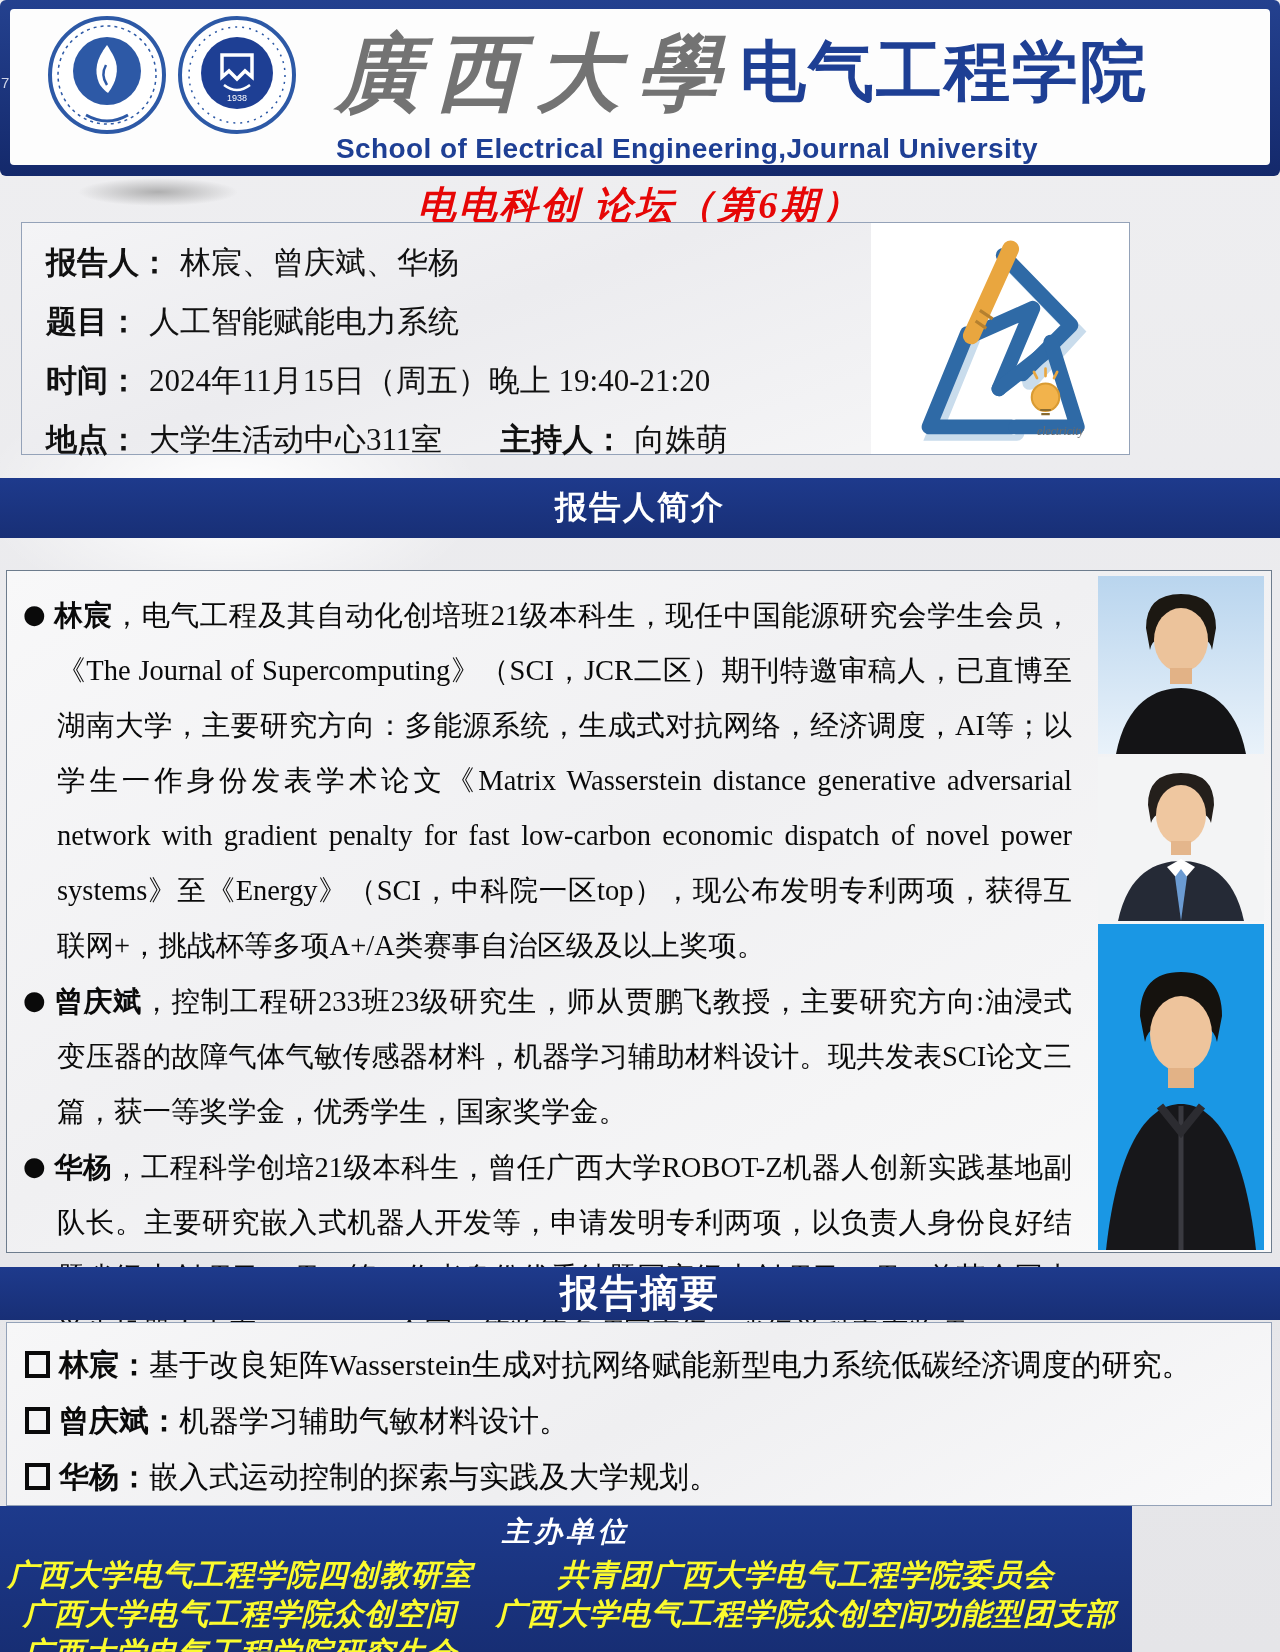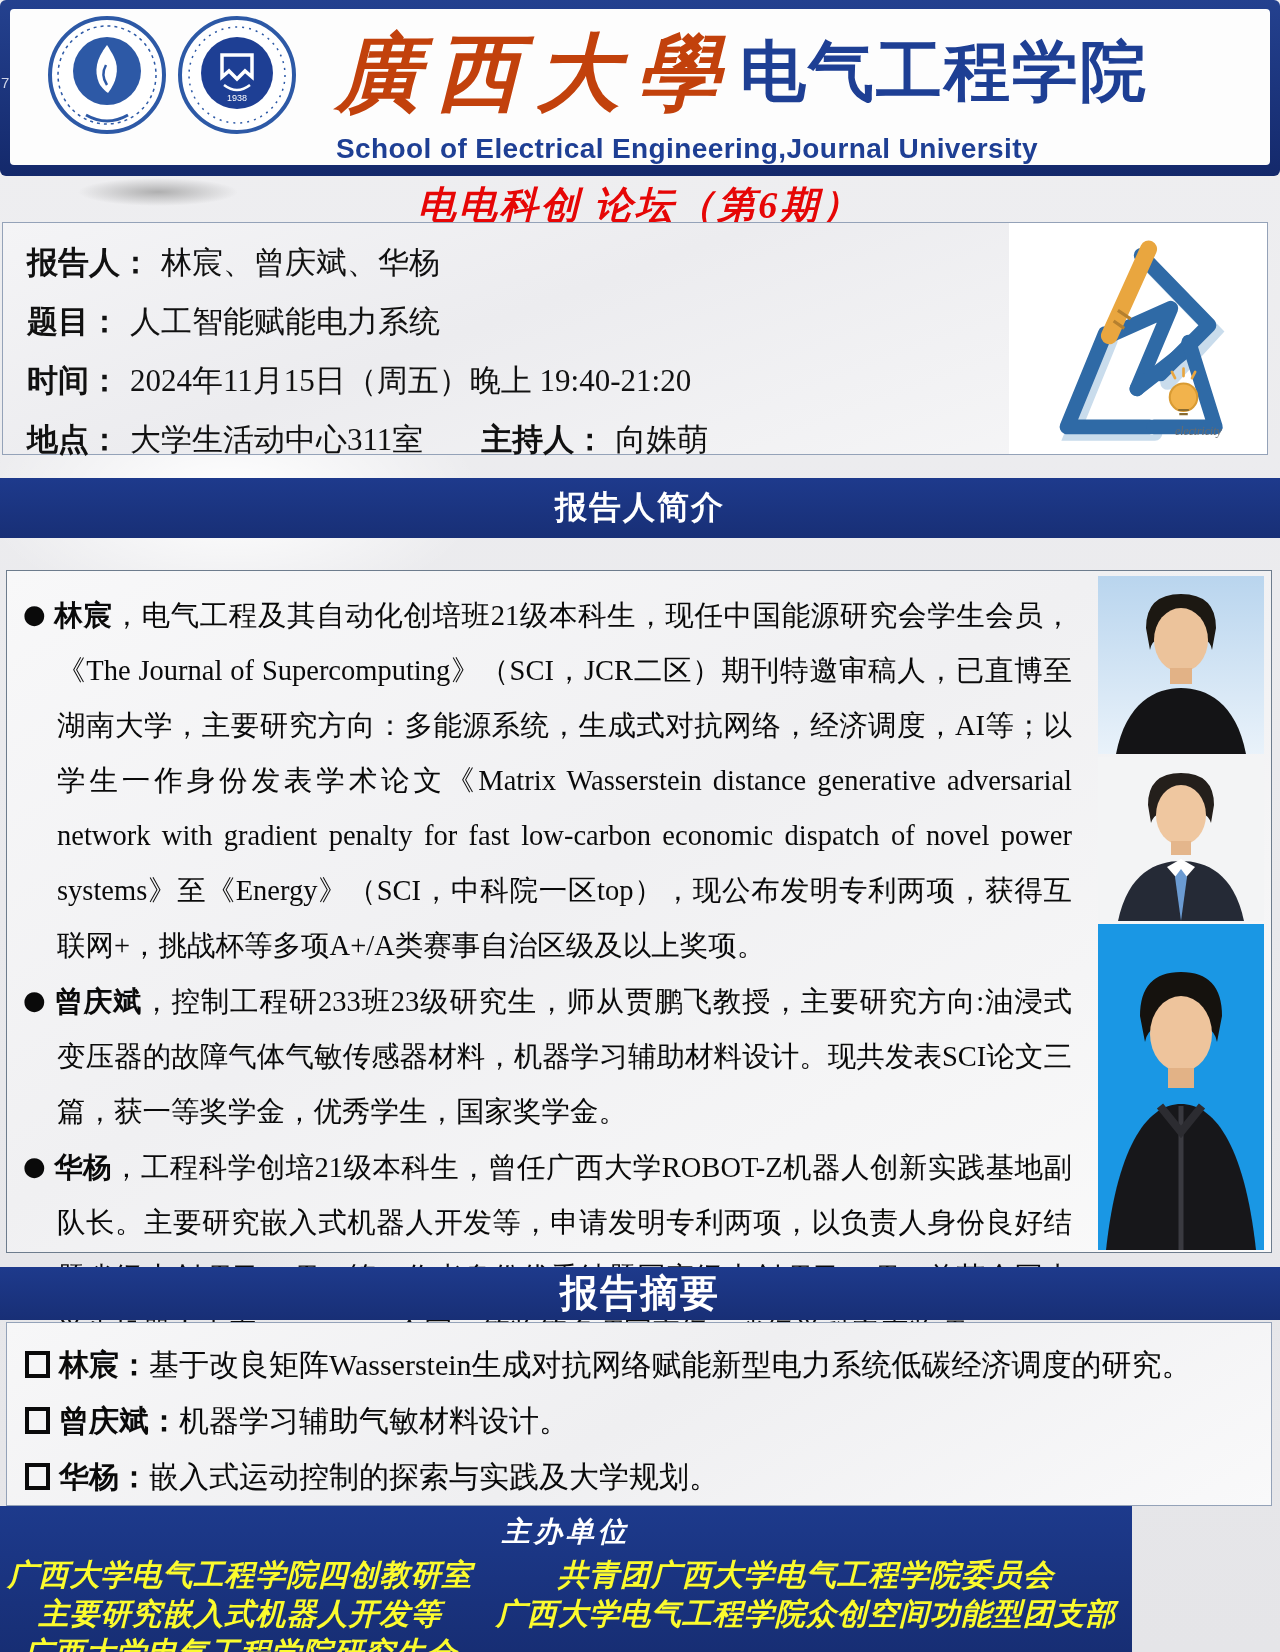--- a/index.html
+++ b/index.html
@@ -11,30 +11,30 @@
       radial-gradient(640px 320px at 48% 78%, #f8f8f9 0%, rgba(248,248,249,0) 60%),
       linear-gradient(180deg,#efeff1 0%,#e9e9ec 55%,#e5e5e8 100%);}
   
   .banner{position:absolute;left:0;top:0;width:1280px;height:176px;background:linear-gradient(180deg,#24418f,#14296b);border-radius:6px;}
   .banner-inner{position:absolute;left:10px;top:9px;width:1260px;height:156px;background:#fdfdfd;border-radius:4px;}
   .edge-mark{position:absolute;left:1px;top:74px;color:#cfd6ea;font-size:15px;font-family:"Liberation Sans",sans-serif;}
   .seal{position:absolute;top:0;}
   .seal.s1{left:36px;}
   .seal.s2{left:166px;}
   .banner-text{position:absolute;left:326px;top:8px;width:920px;}
-  .calli{font-family:Liberation Mono, monospace;font-style:italic;font-weight:bold;font-size:84px;color:#c2410c;letter-spacing:16px;}
+  .calli{font-family:Liberation Mono, monospace;font-style:italic;font-weight:bold;font-size:84px;color:#737373;letter-spacing:16px;}
   .boldcn{font-family:"Liberation Sans","DejaVu Sans",sans-serif;font-weight:900;font-size:66px;color:#1e3f94;letter-spacing:2px;vertical-align:8px;}
   .banner-en{margin-top:2px;font-family:"Liberation Sans","DejaVu Sans",sans-serif;font-weight:bold;font-size:28px;color:#1e3f94;letter-spacing:0.4px;}
   .shadow-blob{position:absolute;left:78px;top:178px;width:160px;height:28px;background:radial-gradient(closest-side,#9a9a9a,rgba(154,154,154,0));border-radius:50%;opacity:.75;}
   
   .red-title{position:absolute;left:0;top:180px;width:1280px;text-align:center;
     font-family:"Liberation Serif","DejaVu Serif",serif;font-weight:900;font-style:italic;
     font-size:38px;color:#e60606;letter-spacing:3px;}
   
-  .info-box{position:absolute;left:2px;top:222px;width:1266px;height:233px;border:1px solid #94a2b8;
+  .info-box{position:absolute;left:21px;top:222px;width:1109px;height:233px;border:1px solid #94a2b8;
     background:linear-gradient(160deg,#f4f4f6 0%,#ececef 40%,#f7f7f8 100%);display:flex;box-sizing:border-box;}
   .info-text{flex:1;padding:10px 0 0 24px;font-size:31px;color:#111;}
   .info-row{height:59px;line-height:59px;white-space:nowrap;}
   .info-label{font-weight:bold;margin-right:10px;}
   .info-label.second{margin-left:58px;}
   .info-logo{width:258px;background:#ffffff;display:flex;align-items:center;justify-content:center;}
   
   .bar{position:absolute;left:0;width:1280px;background:linear-gradient(180deg,#1e3a8c,#182f76);color:#fff;
     font-family:"Liberation Sans","DejaVu Sans",sans-serif;font-weight:900;display:flex;align-items:center;justify-content:center;}
   .bar1{top:478px;height:60px;font-size:32px;letter-spacing:2px;}
@@ -204,21 +204,21 @@
     <div class="abs-row"><span class="sq-bullet"></span><span class="abs-name">林宸：</span><span>基于改良矩阵Wasserstein生成对抗网络赋能新型电力系统低碳经济调度的研究。</span></div>
     <div class="abs-row"><span class="sq-bullet"></span><span class="abs-name">曾庆斌：</span><span>机器学习辅助气敏材料设计。</span></div>
     <div class="abs-row"><span class="sq-bullet"></span><span class="abs-name">华杨：</span><span>嵌入式运动控制的探索与实践及大学规划。</span></div>
   </section>
 
   <footer class="footer">
     <div class="footer-title">主办单位</div>
     <div class="footer-cols">
       <div class="fcol left">
         <div>广西大学电气工程学院四创教研室</div>
-        <div>主要研究嵌入式机器人开发等</div>
+        <div>广西大学电气工程学院众创空间</div>
         <div>广西大学电气工程学院研究生会</div>
       </div>
       <div class="fcol right">
         <div>共青团广西大学电气工程学院委员会</div>
         <div>广西大学电气工程学院众创空间功能型团支部</div>
       </div>
     </div>
   </footer>
 
 </div>

